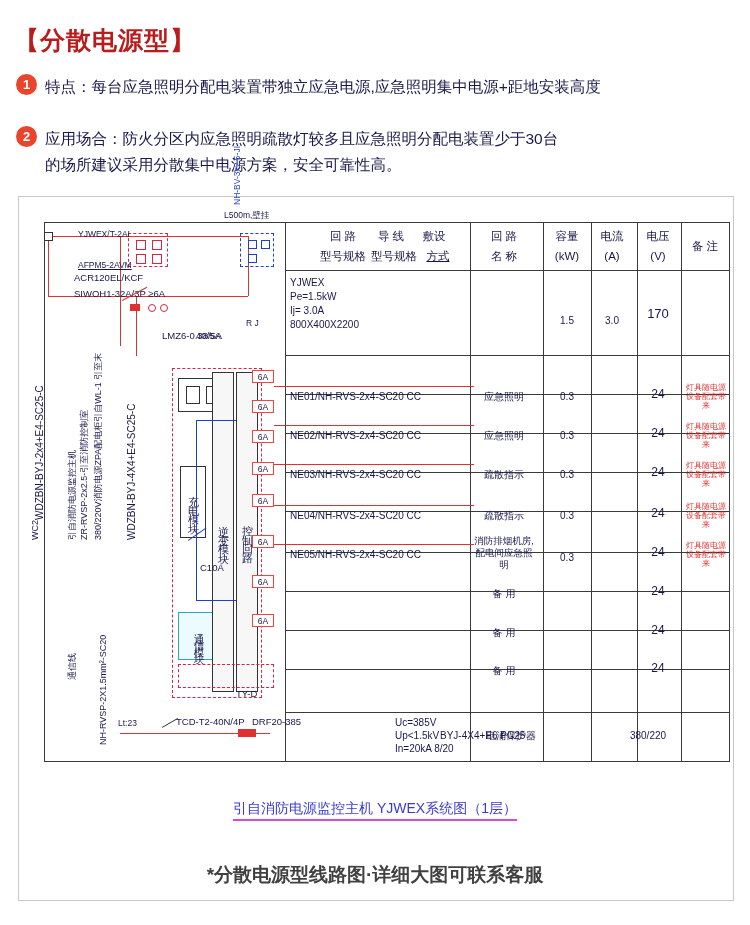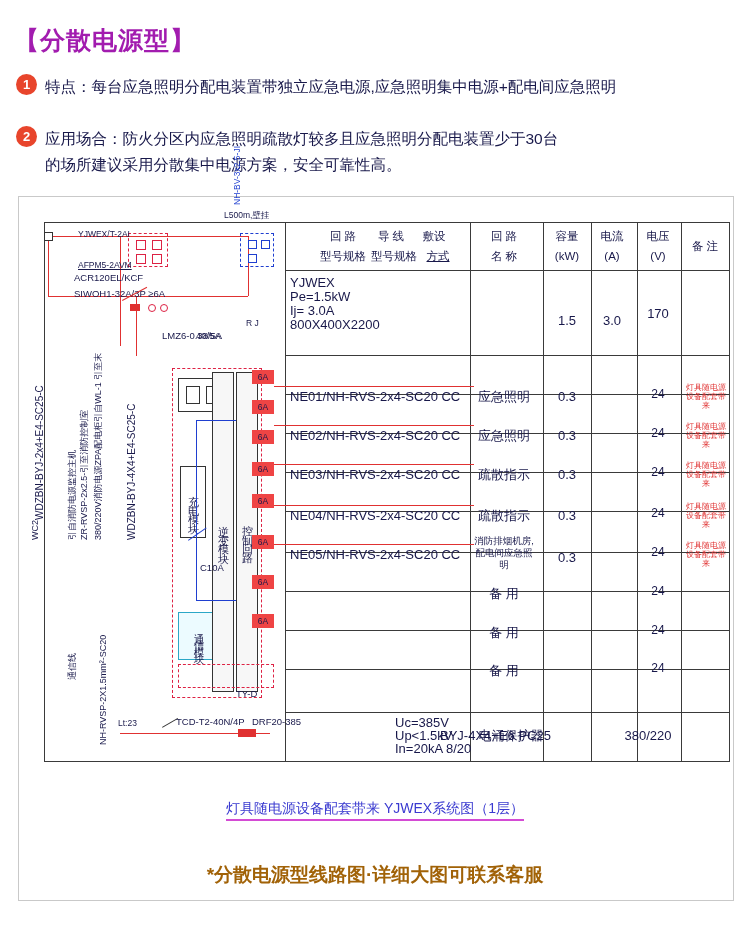--- a/index.html
+++ b/index.html
@@ -1,84 +1,84 @@
 <!DOCTYPE html>
 <html><head>
 <meta charset="utf-8">
 <style>
   html,body{margin:0;padding:0;background:#ffffff;}
   body{width:750px;height:925px;font-family:"Liberation Sans","DejaVu Sans",sans-serif;color:#1b1b1b;position:relative;overflow:hidden;}
   .page{position:relative;width:750px;height:925px;}
 
   
-  .title{position:absolute;left:14px;top:24px;font-size:25px;font-weight:bold;color:#a21caf;letter-spacing:1px;}
+  .title{position:absolute;left:14px;top:24px;font-size:25px;font-weight:bold;color:#b91c1c;letter-spacing:1px;}
   .bullet{position:absolute;width:21px;height:21px;border-radius:50%;background:#e8452c;color:#fff;font-size:13px;font-weight:bold;
           display:flex;align-items:center;justify-content:center;}
   .b1{left:16px;top:74px;}
   .b2{left:16px;top:126px;}
   .line-txt{position:absolute;font-size:15.5px;color:#18184a;line-height:26px;}
   .l1{left:45px;top:74px;width:700px;}
   .l2{left:45px;top:126px;width:700px;}
   .l3{left:45px;top:152px;width:700px;}
 
   
   .frame{position:absolute;left:18px;top:196px;width:714px;height:703px;border:1px solid #c9c9c9;background:#fff;}
 
   
   .sch{position:absolute;left:44px;top:222px;width:686px;height:540px;border:1px solid #3a3a3a;box-sizing:border-box;}
 
   
   .tbl{position:absolute;left:285px;top:222px;width:445px;height:540px;box-sizing:border-box;}
   .tbl .vline{position:absolute;top:0;bottom:0;width:1px;background:#3a3a3a;}
   .tbl .hline{position:absolute;left:0;right:0;height:1px;background:#3a3a3a;}
 
-  .cell{position:absolute;font-size:13px;color:#18184a;display:flex;align-items:center;justify-content:center;text-align:center;line-height:13px;}
+  .cell{position:absolute;font-size:10px;color:#18184a;display:flex;align-items:center;justify-content:center;text-align:center;line-height:13px;}
   .hdr{font-size:11.5px;color:#18184a;}
   .red{color:#e03131;}
   .tiny{font-size:8px;line-height:9px;}
 
   
   .vtxt{position:absolute;font-size:10px;color:#18184a;white-space:nowrap;transform-origin:0 0;transform:rotate(-90deg);}
   .vtxt.small{font-size:9px;}
 
   
   .wire{position:absolute;background:#e03131;}
   .wireb{position:absolute;background:#1f3fd0;}
   .wirek{position:absolute;background:#333;}
   .box{position:absolute;box-sizing:border-box;}
   .dash{position:absolute;box-sizing:border-box;border:1px dashed #d24;}
   .dashb{position:absolute;box-sizing:border-box;border:1px dashed #1f3fd0;}
   .lbl{position:absolute;font-size:9.5px;color:#18184a;white-space:nowrap;}
   .lbl.b{color:#1f3fd0;}
 
-  .breaker{position:absolute;box-sizing:border-box;border:7px solid #ef4444;background:#fff;font-size:8.5px;
+  .breaker{position:absolute;box-sizing:border-box;border:1px solid #ef4444;background:#fff;font-size:8.5px;
            display:flex;align-items:center;justify-content:center;color:#18184a;}
 
   .vbox{position:absolute;box-sizing:border-box;border:1px solid #333;background:#fff;
         font-size:11px;color:#18184a;display:flex;align-items:center;justify-content:center;}
   .vbox span{writing-mode:vertical-rl;letter-spacing:3px;}
 
   .cyanbox{position:absolute;box-sizing:border-box;border:1px solid #2aa7c7;background:#ecfbff;
            font-size:10.5px;color:#18184a;display:flex;align-items:center;justify-content:center;text-align:center;line-height:13px;}
 
   .note{position:absolute;left:52px;top:768px;font-size:10.5px;color:#18184a;}
   .caption{position:absolute;left:0;right:0;top:800px;text-align:center;font-size:14px;color:#3a3ad0;}
   .caption u{text-decoration:none;border-bottom:2px solid #d44bd4;padding-bottom:3px;}
-  .footer{position:absolute;left:0;right:0;top:862px;text-align:center;font-size:19px;font-weight:bold;color:#a16207;}
+  .footer{position:absolute;left:0;right:0;top:862px;text-align:center;font-size:19px;font-weight:bold;color:#404040;}
 </style>
 </head>
 <body>
 
 <div class="page">
 
   <div class="title">【分散电源型】</div>
 
   <div class="bullet b1">1</div>
   <div class="line-txt l1">
-    <span>特点：</span><span>每台应急照明分配电装置带独立应急电源,应急照明集中电源+配电间应急照明</span>
+    <span>特点：</span><span>每台应急照明分配电装置带独立应急电源,应急照明集中电源+距地安装高度</span>
   </div>
 
   <div class="bullet b2">2</div>
   <div class="line-txt l2">
     <span>应用场合：</span><span>防火分区内应急照明疏散灯较多且应急照明分配电装置少于30台</span>
   </div>
   <div class="line-txt l3">的场所建议采用分散集中电源方案，安全可靠性高。</div>
 
   <div class="frame"></div>
 
@@ -273,16 +273,16 @@
   <div class="dash" style="left:178px;top:664px;width:96px;height:24px;border-color:#d24;"></div>
   <div class="lbl" style="left:236px;top:688px;">TY-D</div>
 
   <div class="wire" style="left:120px;top:733px;width:150px;height:1px;"></div>
   <div class="box" style="left:238px;top:729px;width:18px;height:8px;background:#e03131;"></div>
   <div class="wirek" style="left:162px;top:727px;width:18px;height:1px;transform:rotate(-30deg);transform-origin:0 0;"></div>
   <div class="lbl" style="left:118px;top:718px;font-size:8.5px;">Lt:23</div>
   <div class="lbl" style="left:176px;top:716px;">TCD-T2-40N/4P</div>
   <div class="lbl" style="left:252px;top:716px;">DRF20-385</div>
 
-  <div class="caption"><u>灯具随电源设备配套带来  YJWEX系统图（1层）</u></div>
+  <div class="caption"><u>引自消防电源监控主机  YJWEX系统图（1层）</u></div>
   <div class="footer">*分散电源型线路图·详细大图可联系客服</div>
 
 </div>
 
 </body></html>

